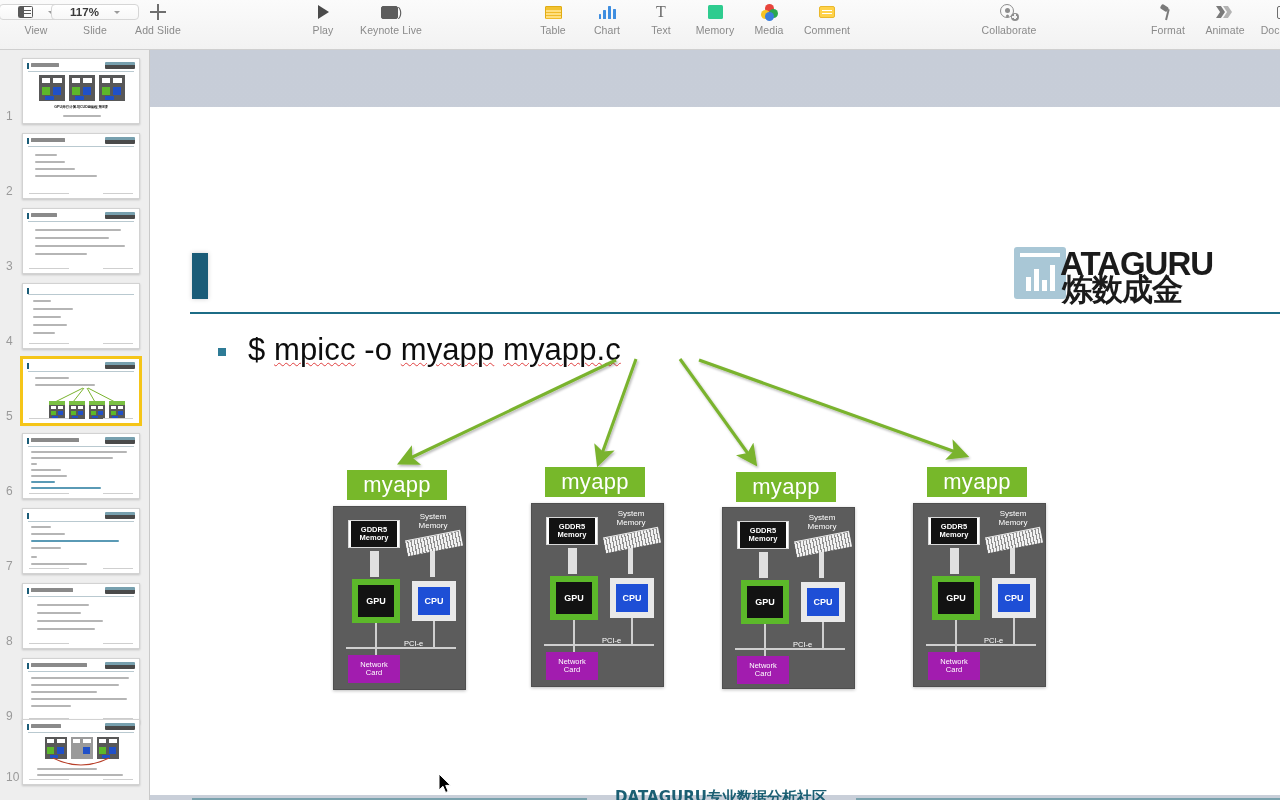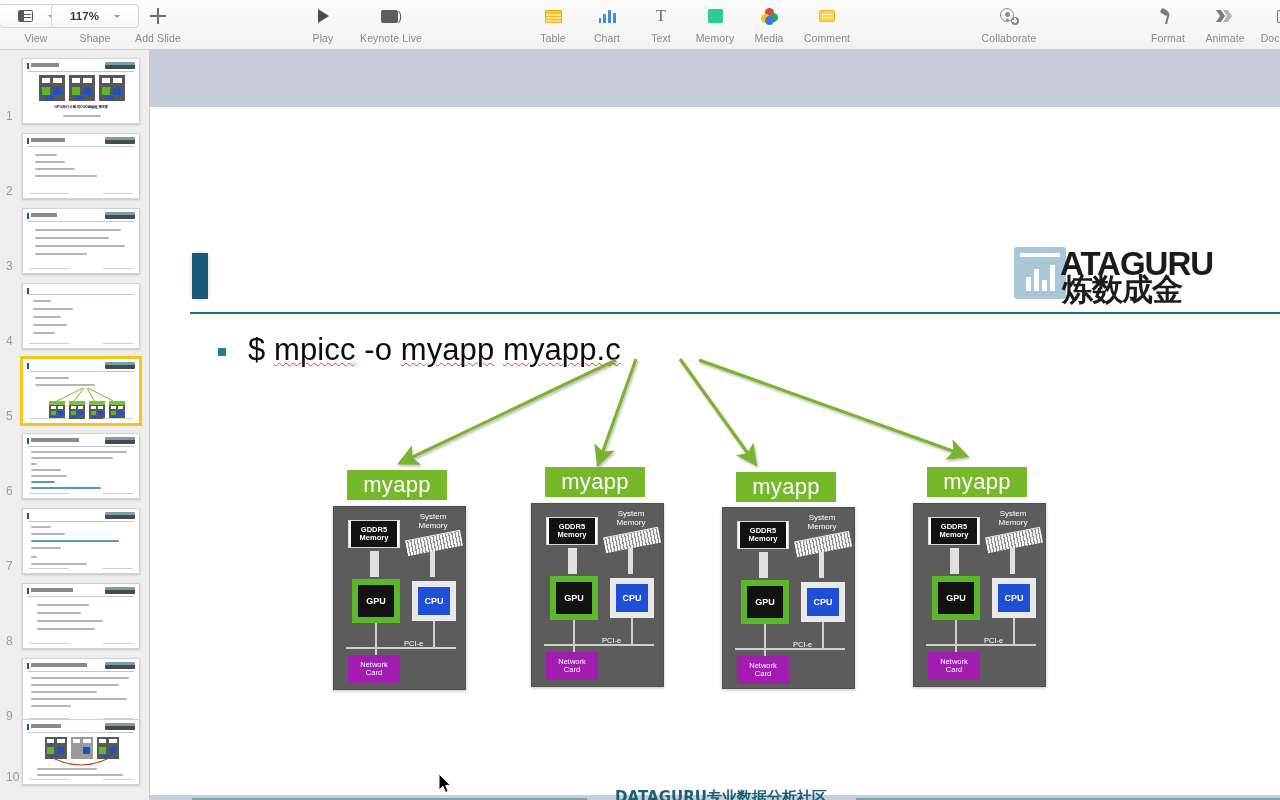--- a/index.html
+++ b/index.html
@@ -17,21 +17,21 @@
     border-bottom:1px solid #cfcfcf;
     display:flex; align-items:flex-start;
   }
   .tb-group { display:flex; align-items:flex-start; height:50px; }
   .tb-item {
     display:flex; flex-direction:column; align-items:center;
     justify-content:flex-start;
     padding-top:4px; position:relative;
   }
   .tb-btn {
-    height:24px; min-width:34px;
+    height:16px; min-width:34px;
     border:1px solid #d6d6d6; border-radius:4px;
     background:linear-gradient(#ffffff,#f7f7f7);
     display:flex; align-items:center; justify-content:center;
     gap:15px; padding:0 18px;
   }
   .tb-btn.plain { border:none; background:transparent; }
   .tb-label { font-size:10.5px; color:#8a8a8a; margin-top:4px; letter-spacing:.1px; }
   .chev { width:0;height:0;border-left:3px solid transparent;border-right:3px solid transparent;border-top:3.5px solid #9a9a9a; }
   .zoomtxt { font-size:11.5px; color:#3a3a3a; font-weight:bold; }
 
@@ -235,21 +235,21 @@
           <span class="ic-view"></span>
           <span class="chev"></span>
         </div>
       <div class="tb-label">View</div>
     </div>
     <div class="tb-item" style="width:62px;">
       <div class="tb-btn">
           <span class="zoomtxt">117%</span>
           <span class="chev"></span>
         </div>
-      <div class="tb-label">Shape</div>
+      <div class="tb-label">Slide</div>
     </div>
     <div class="tb-item" style="width:64px;">
       <div class="tb-btn plain">
           <span class="ic-plus"></span>
         </div>
       <div class="tb-label">Add Slide</div>
     </div>
   </div>
 
   <div class="tb-group" style="margin-left:108px;">

